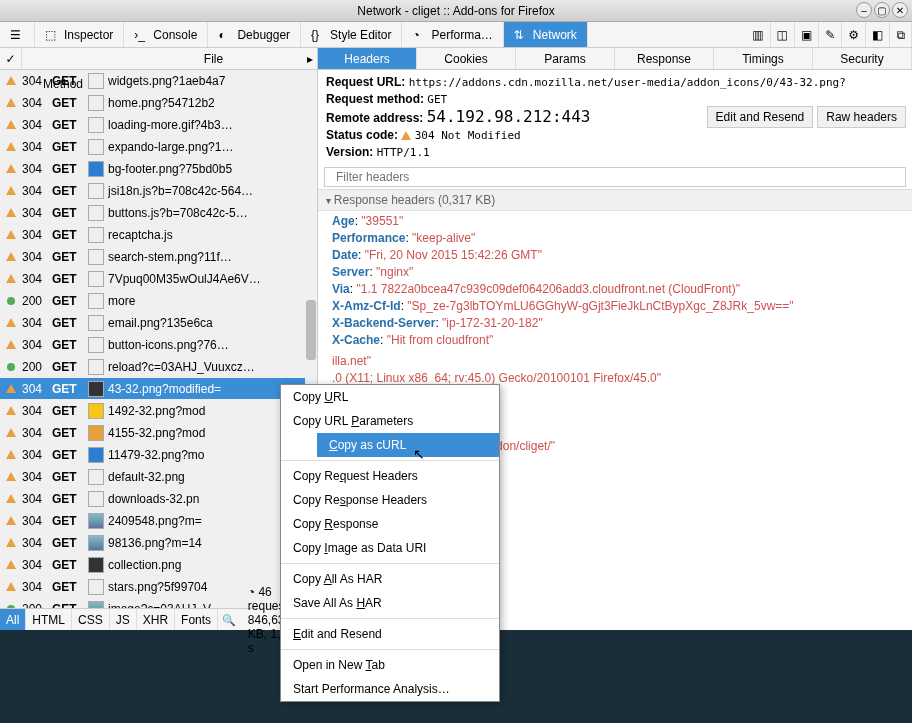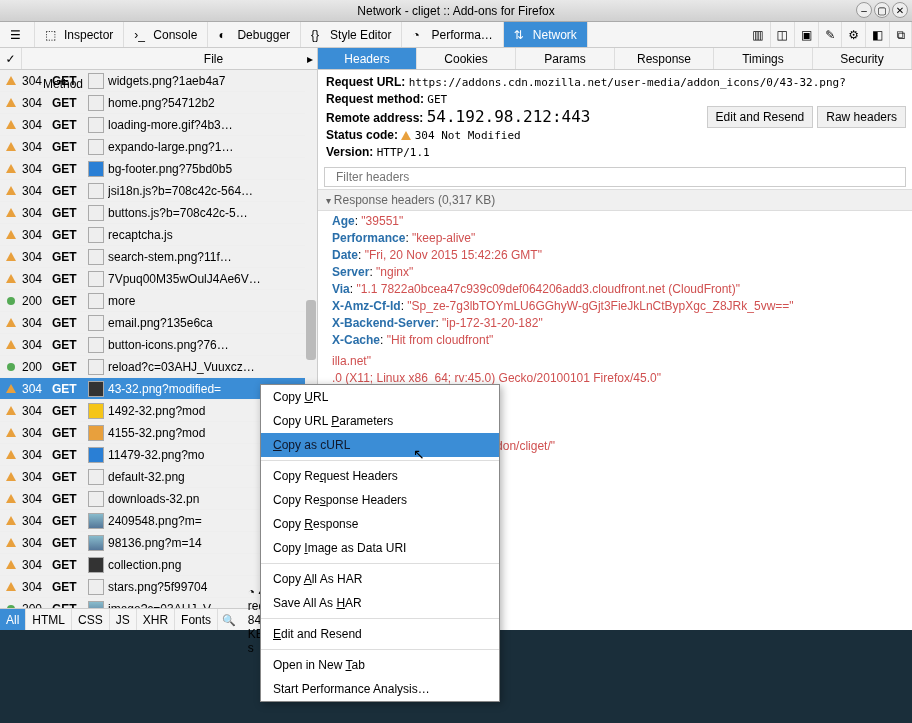--- a/index.html
+++ b/index.html
@@ -50,23 +50,23 @@
 .label { font-weight: bold; }
 .btn-group { position: absolute; right: 6px; top: 36px; display: flex; gap: 4px; }
 .hbtn { background: #f0f0f0; border: 1px solid #ccc; padding: 3px 8px; cursor:pointer; }
 .filter-input { margin: 2px 6px; width: calc(100% - 12px); padding: 2px 11px; border: 1px solid #ccc; }
 .section-hdr { background: #f0f0f0; padding: 3px 8px; border-top: 1px solid #ddd; border-bottom: 1px solid #ddd; color: #666; }
 .section-hdr::before { content: "▾ "; font-size: 10px; }
 .headers-list { padding: 2px 14px; }
 .hdr-line { line-height: 17px; }
 .hn { color: #2a6faa; font-weight: bold; }
 .hv { color: #d05050; }
-.context-menu { position: absolute; left: 260px; top: 384px; width: 240px; background: #fff; border: 1px solid #888; box-shadow: 2px 2px 8px rgba(0,0,0,0.3); z-index: 100; }
+.context-menu { position: absolute; left: 280px; top: 384px; width: 220px; background: #fff; border: 1px solid #888; box-shadow: 2px 2px 8px rgba(0,0,0,0.3); z-index: 100; }
 .ctx-item { padding: 5px 12px; cursor: pointer; }
-.ctx-item.selected { background: #3b8dd6; color: #0f172a; }
+.ctx-item.selected { background: #3b8dd6; color: #ffffff; margin-left: 36px; }
 .ctx-sep { height: 1px; background: #ddd; margin: 3px 0; }
 .underline { text-decoration: underline; }
 .ctx-arrow { position:absolute; left:413px; top:446px; z-index:101; font-size:14px; }
 .search-icon::before { content: "🔍"; font-size: 11px; }
 .fi-yellow { background: #f5c518; }
 .fi-blue { background: #2a7fd5; }
 .fi-img { background: linear-gradient(#8bc, #579); }
 .fi-dark { background: #333; }
 .fi-orange { background: #e8a03d; }
 .fi-default { background: #eee; }

